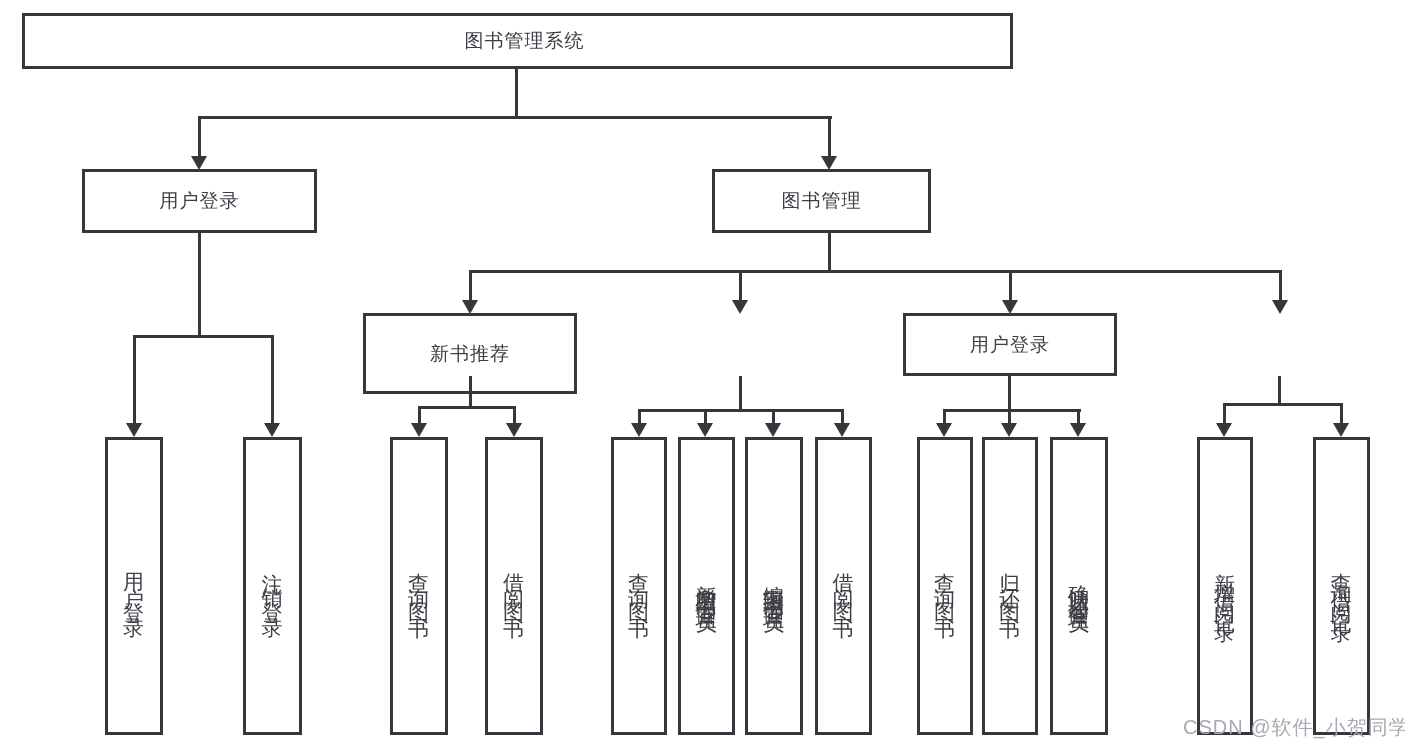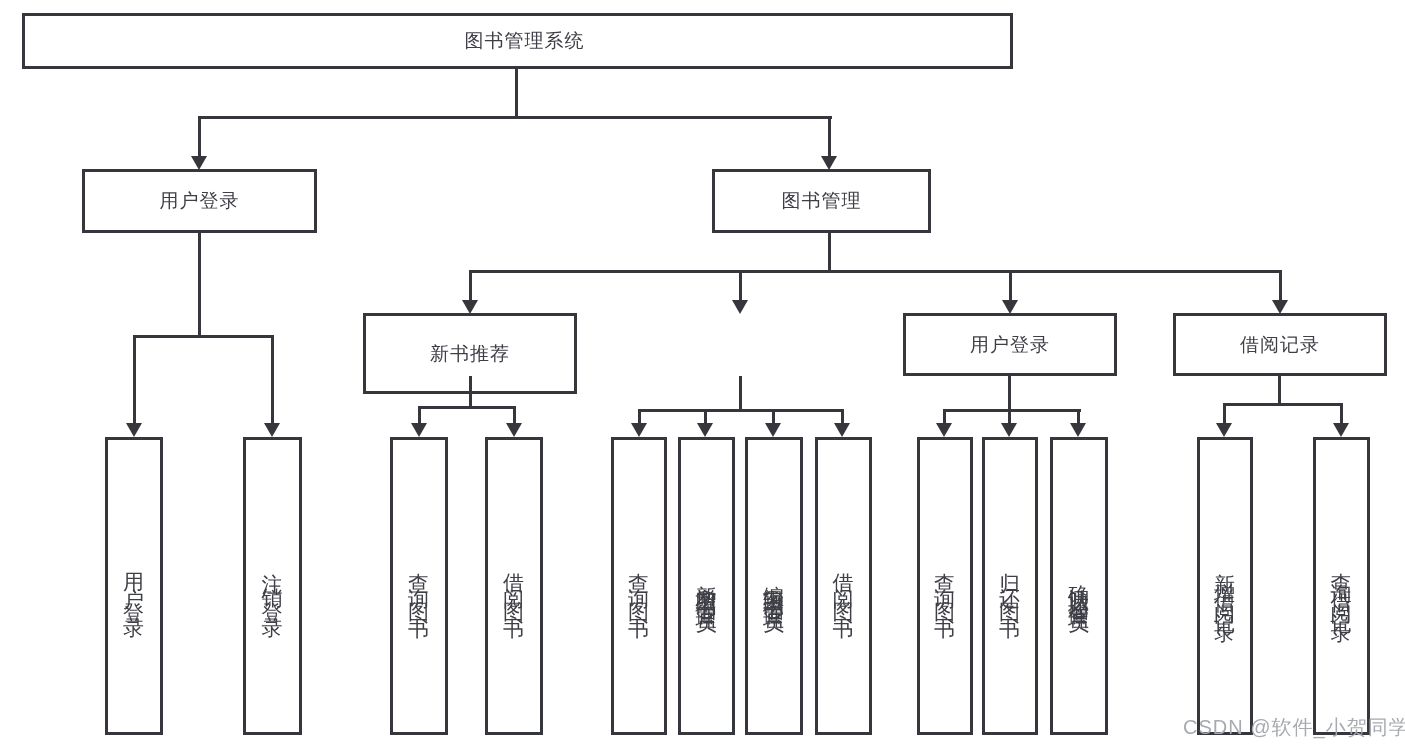--- a/index.html
+++ b/index.html
@@ -50,23 +50,20 @@
   </div>
   <div class="box" style="left:712px;top:169px;width:219px;height:64px;align-items:center;">
     <span class="hlabel">图书管理</span>
   </div>
 
   <div class="box" style="left:363px;top:313px;width:214px;height:81px;">
     <span class="hlabel">新书推荐</span>
   </div>
   <div class="box" style="left:903px;top:313px;width:214px;height:63px;">
     <span class="hlabel">用户登录</span>
-  </div>
-  <div class="box" style="left:1173px;top:313px;width:214px;height:63px;">
-    <span class="hlabel">借阅记录</span>
   </div>
 
   <div class="box leaf" style="left:105px;top:437px;width:58px;height:298px;">
     <span class="vlabel">用户登录</span>
   </div>
   <div class="box leaf" style="left:243px;top:437px;width:59px;height:298px;">
     <span class="vlabel">注销登录</span>
   </div>
   <div class="box leaf" style="left:390px;top:437px;width:58px;height:298px;">
     <span class="vlabel">查询图书</span>

